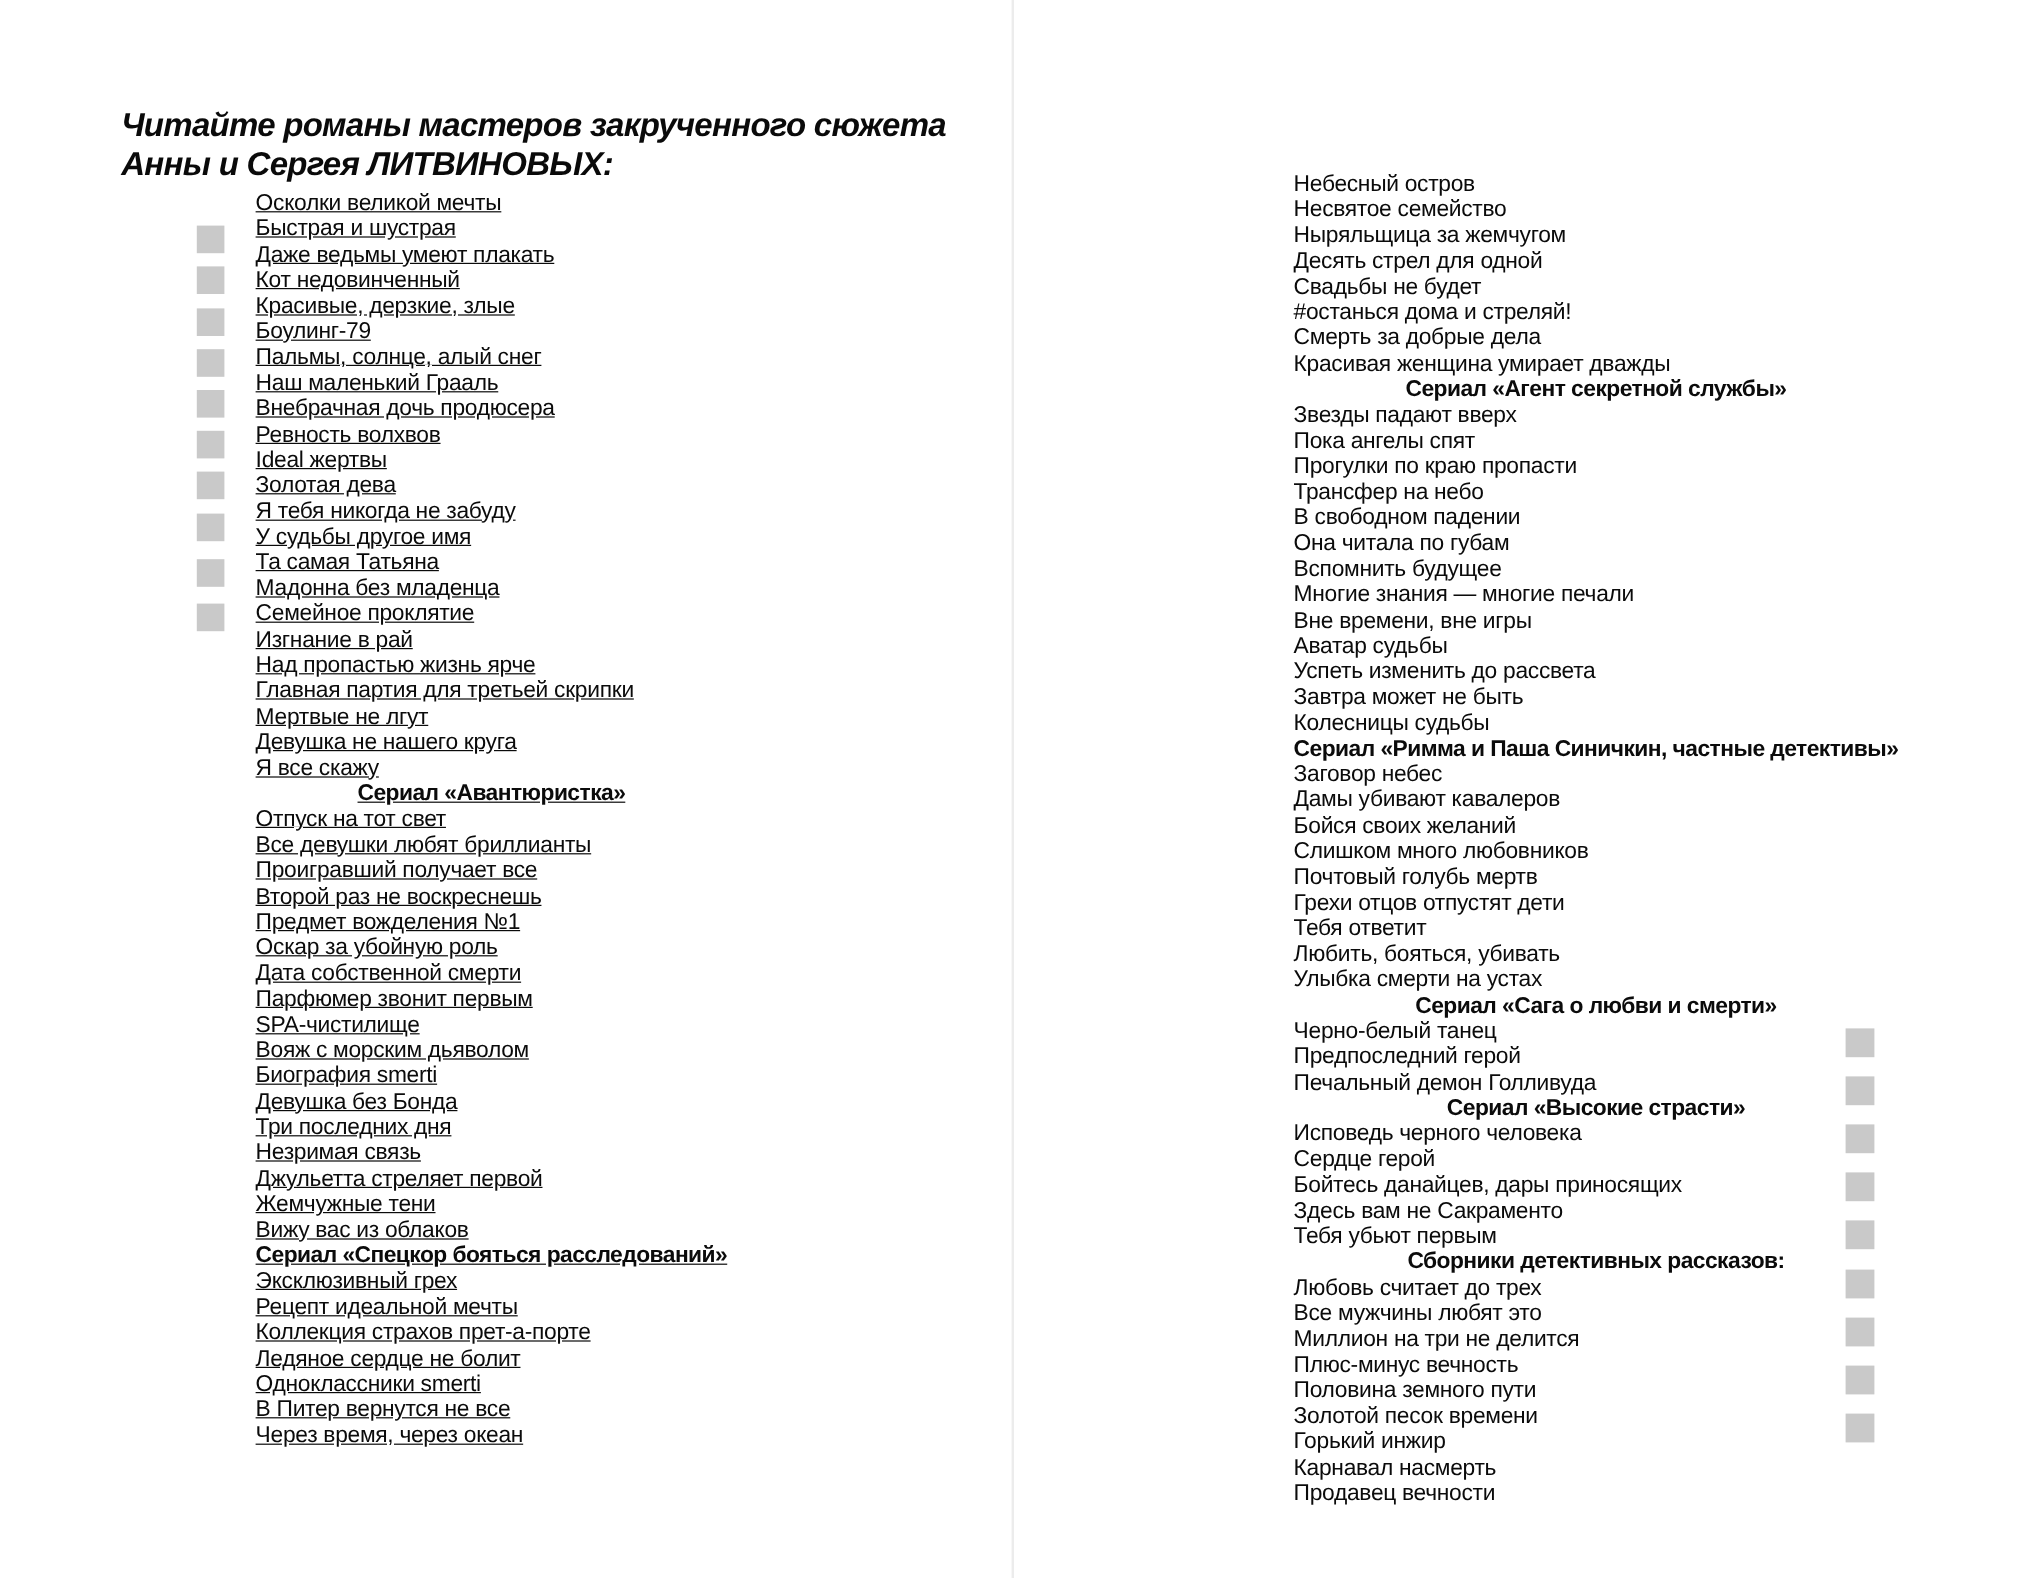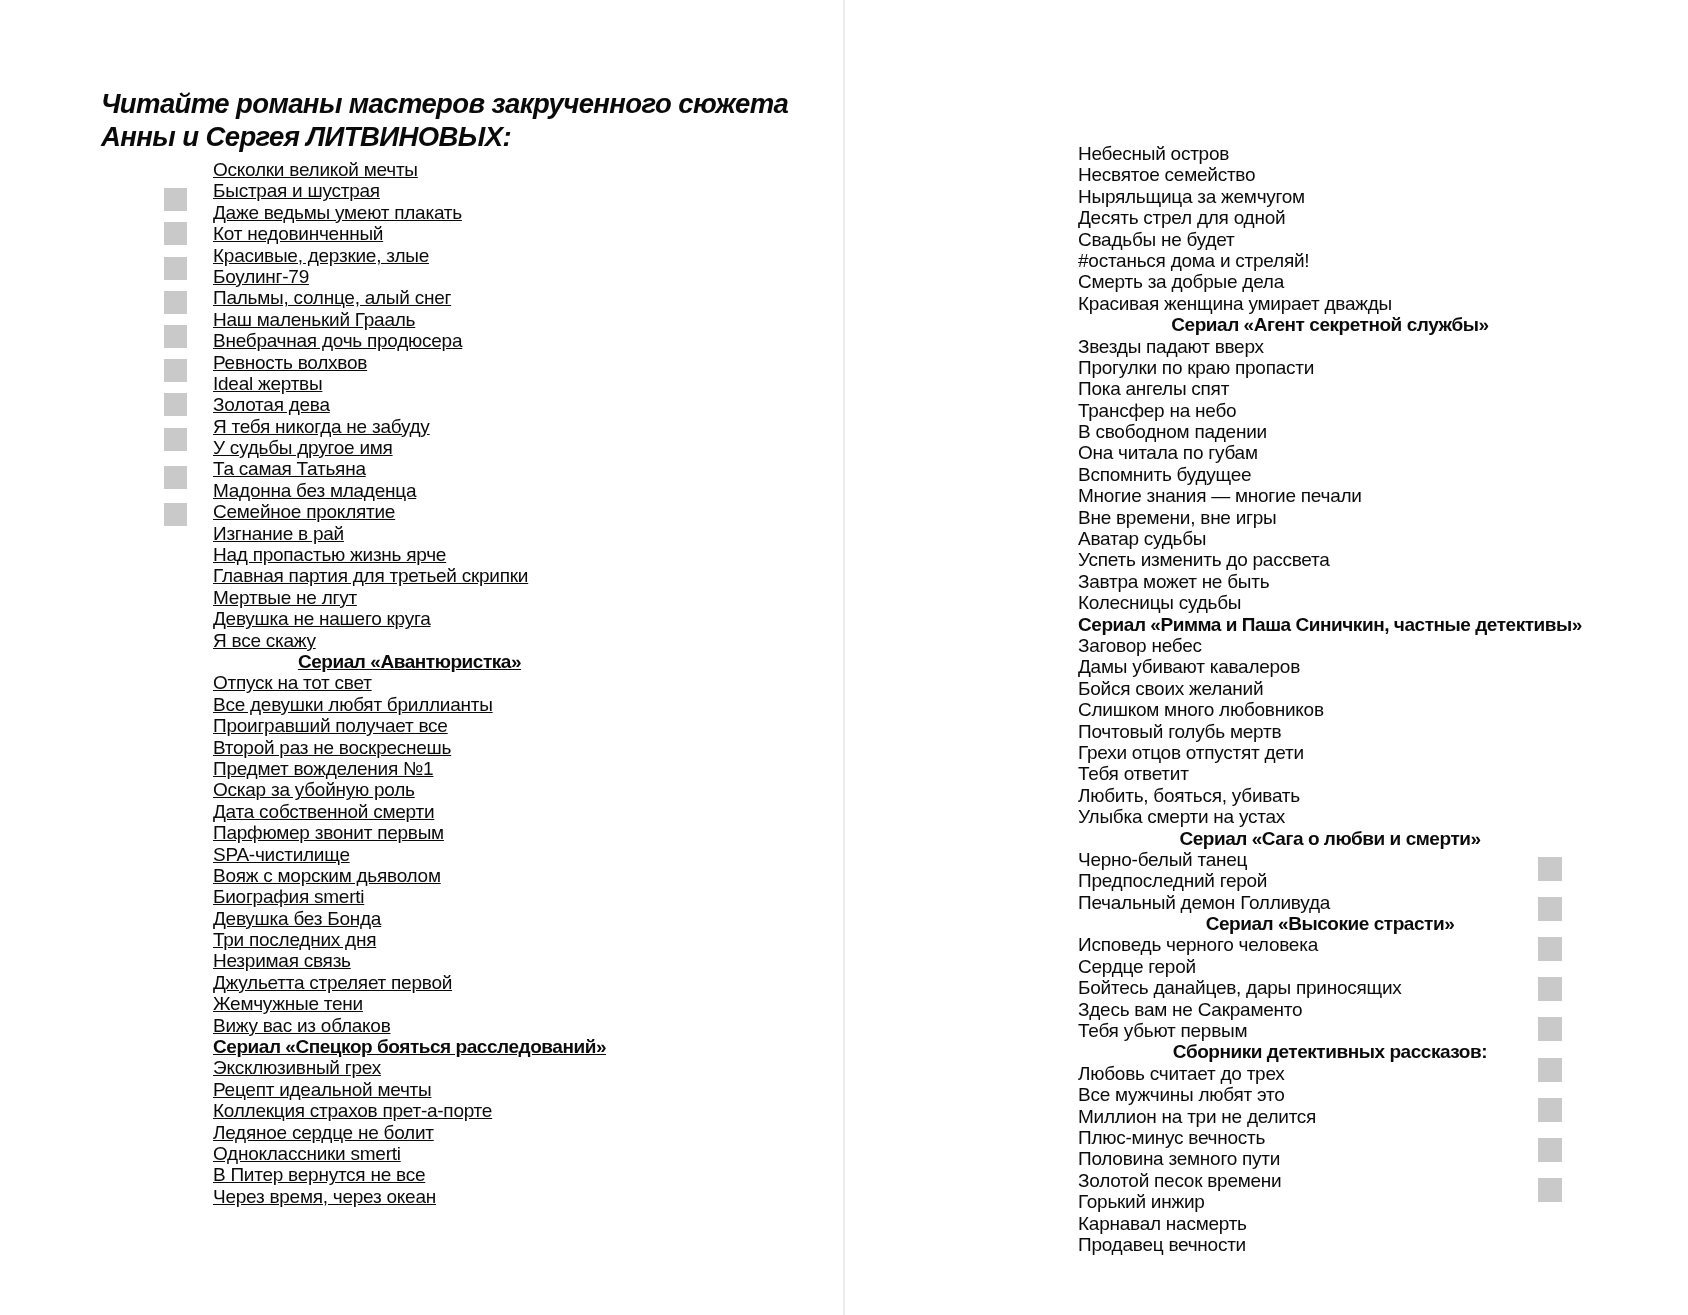--- a/index.html
+++ b/index.html
@@ -117,22 +117,22 @@
       <div class="book-item">Небесный остров</div>
       <div class="book-item">Несвятое семейство</div>
       <div class="book-item">Ныряльщица за жемчугом</div>
       <div class="book-item">Десять стрел для одной</div>
       <div class="book-item">Свадьбы не будет</div>
       <div class="book-item">#останься дома и стреляй!</div>
       <div class="book-item">Смерть за добрые дела</div>
       <div class="book-item">Красивая женщина умирает дважды</div>
       <div class="book-item bold">Сериал «Агент секретной службы»</div>
       <div class="book-item">Звезды падают вверх</div>
+      <div class="book-item">Пока ангелы спят</div>
       <div class="book-item">Прогулки по краю пропасти</div>
-      <div class="book-item">Пока ангелы спят</div>
       <div class="book-item">Трансфер на небо</div>
       <div class="book-item">В свободном падении</div>
       <div class="book-item">Она читала по губам</div>
       <div class="book-item">Вспомнить будущее</div>
       <div class="book-item">Многие знания — многие печали</div>
       <div class="book-item">Вне времени, вне игры</div>
       <div class="book-item">Аватар судьбы</div>
       <div class="book-item">Успеть изменить до рассвета</div>
       <div class="book-item">Завтра может не быть</div>
       <div class="book-item">Колесницы судьбы</div>

